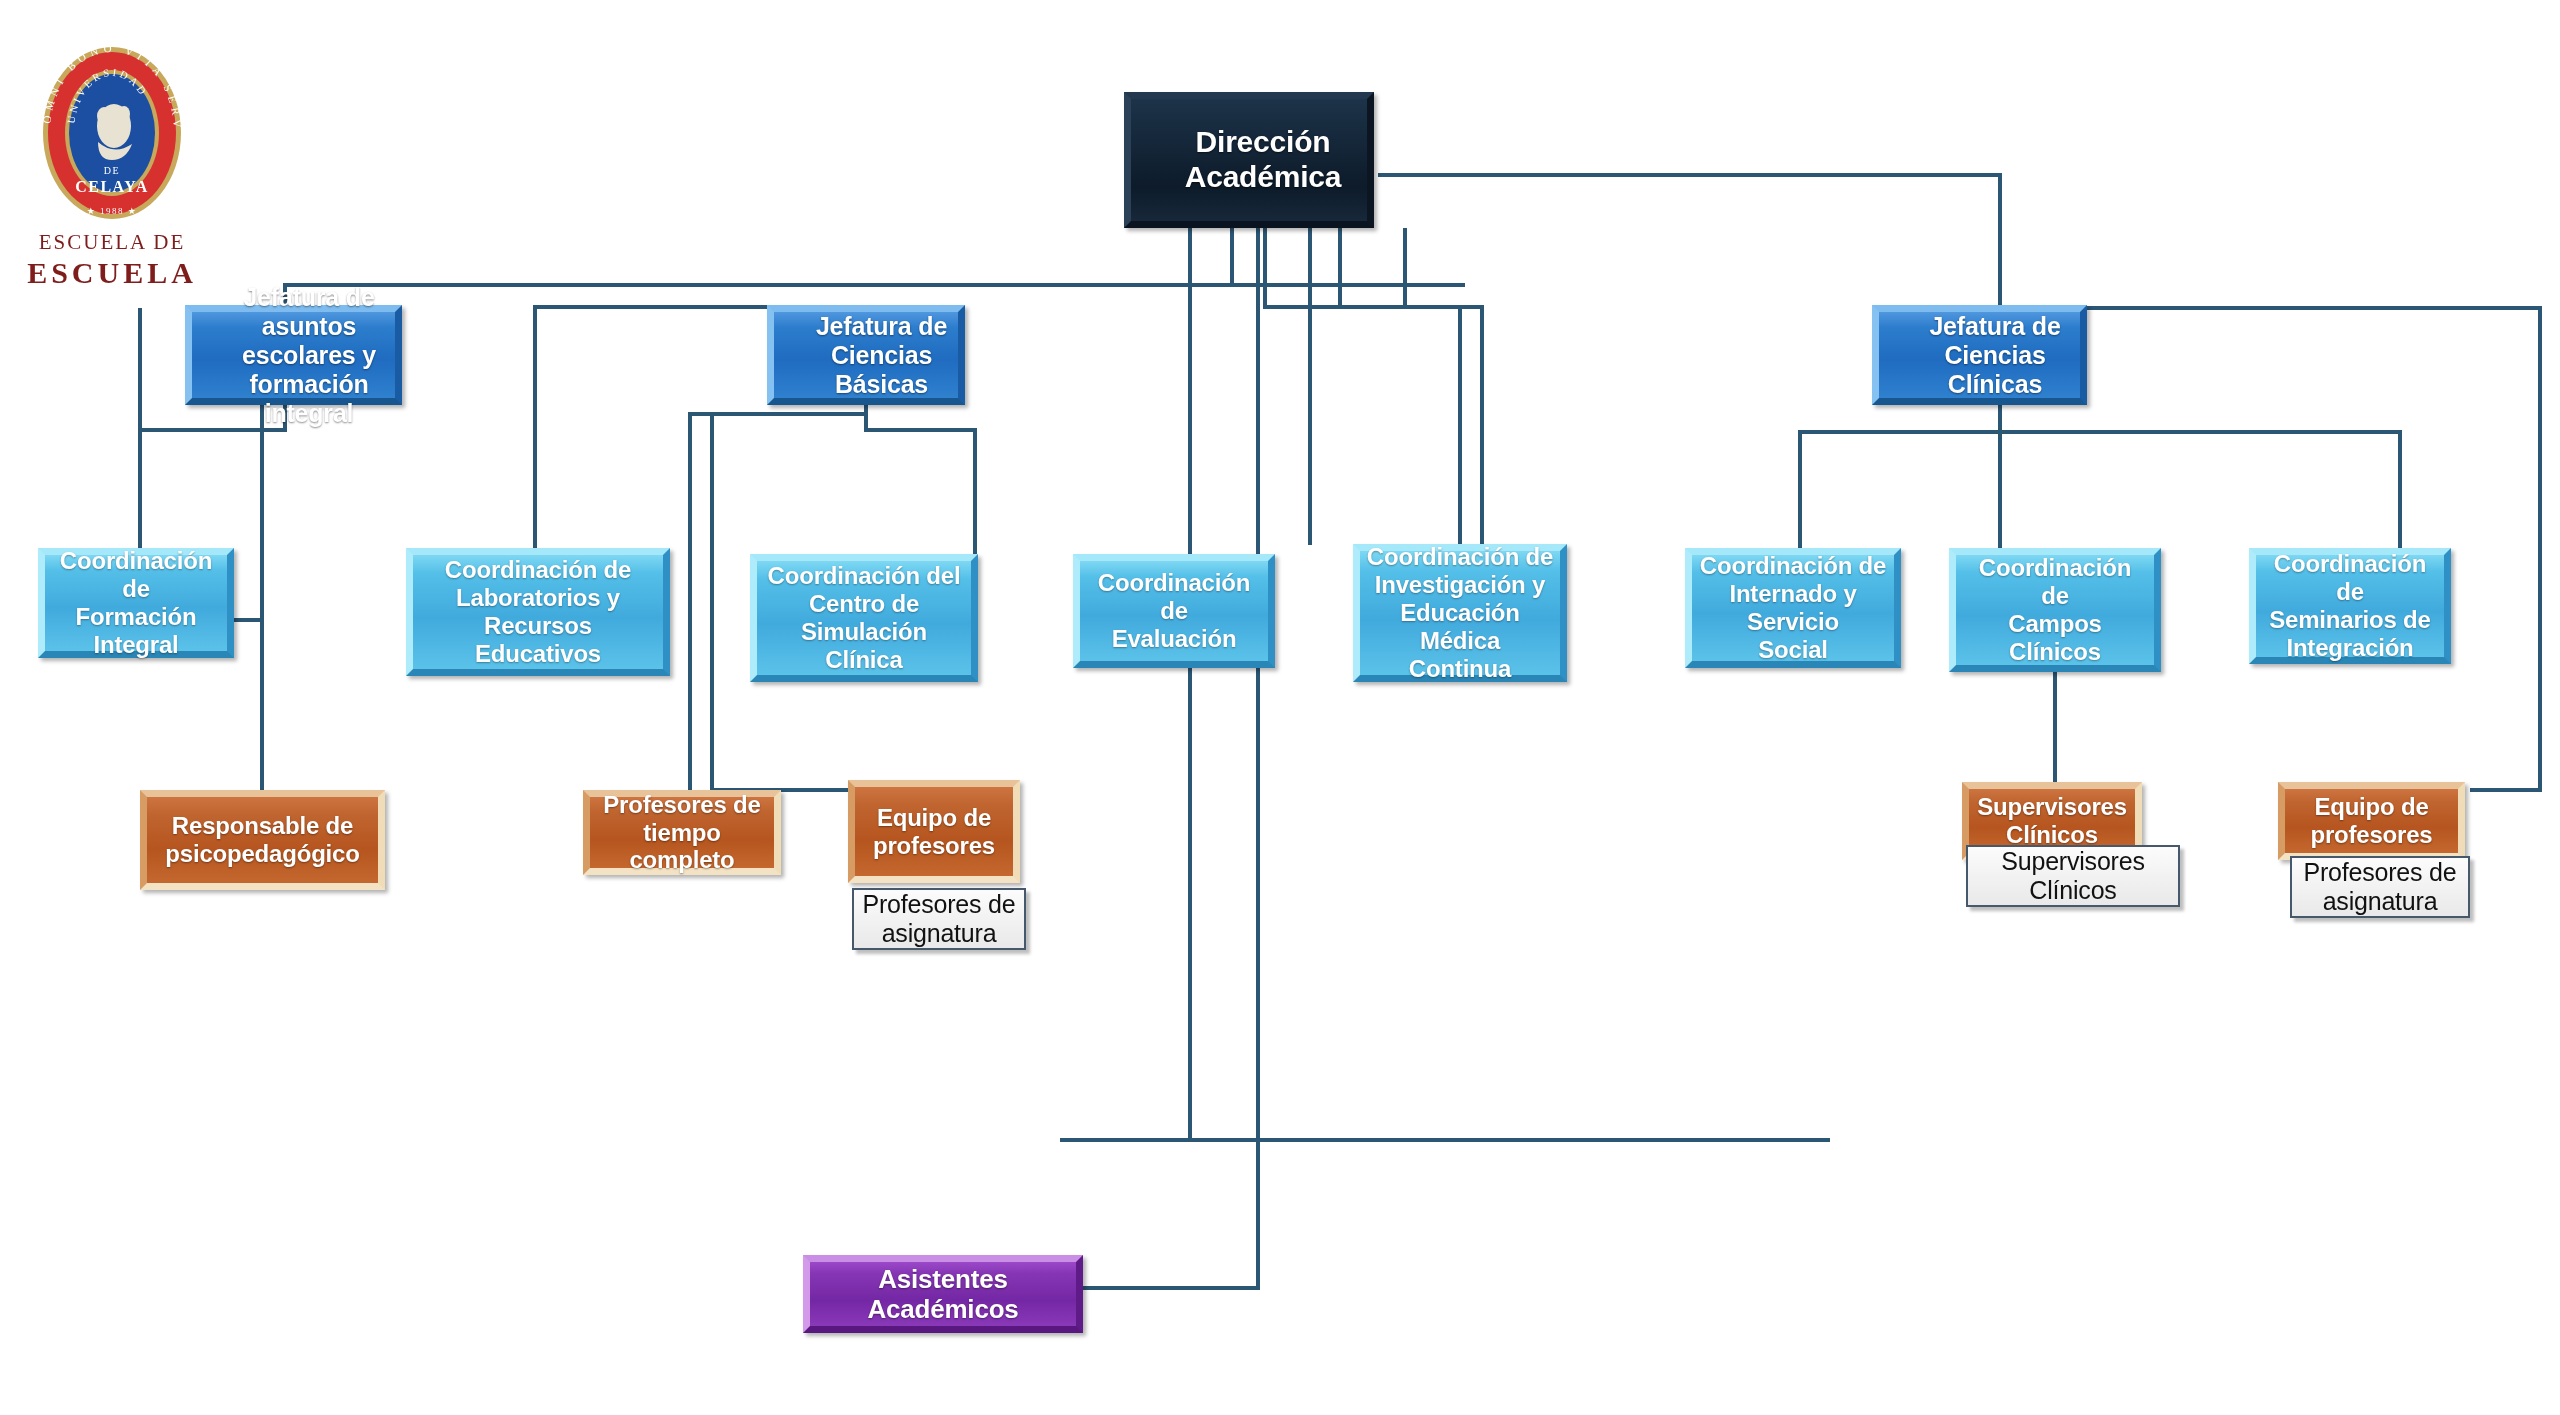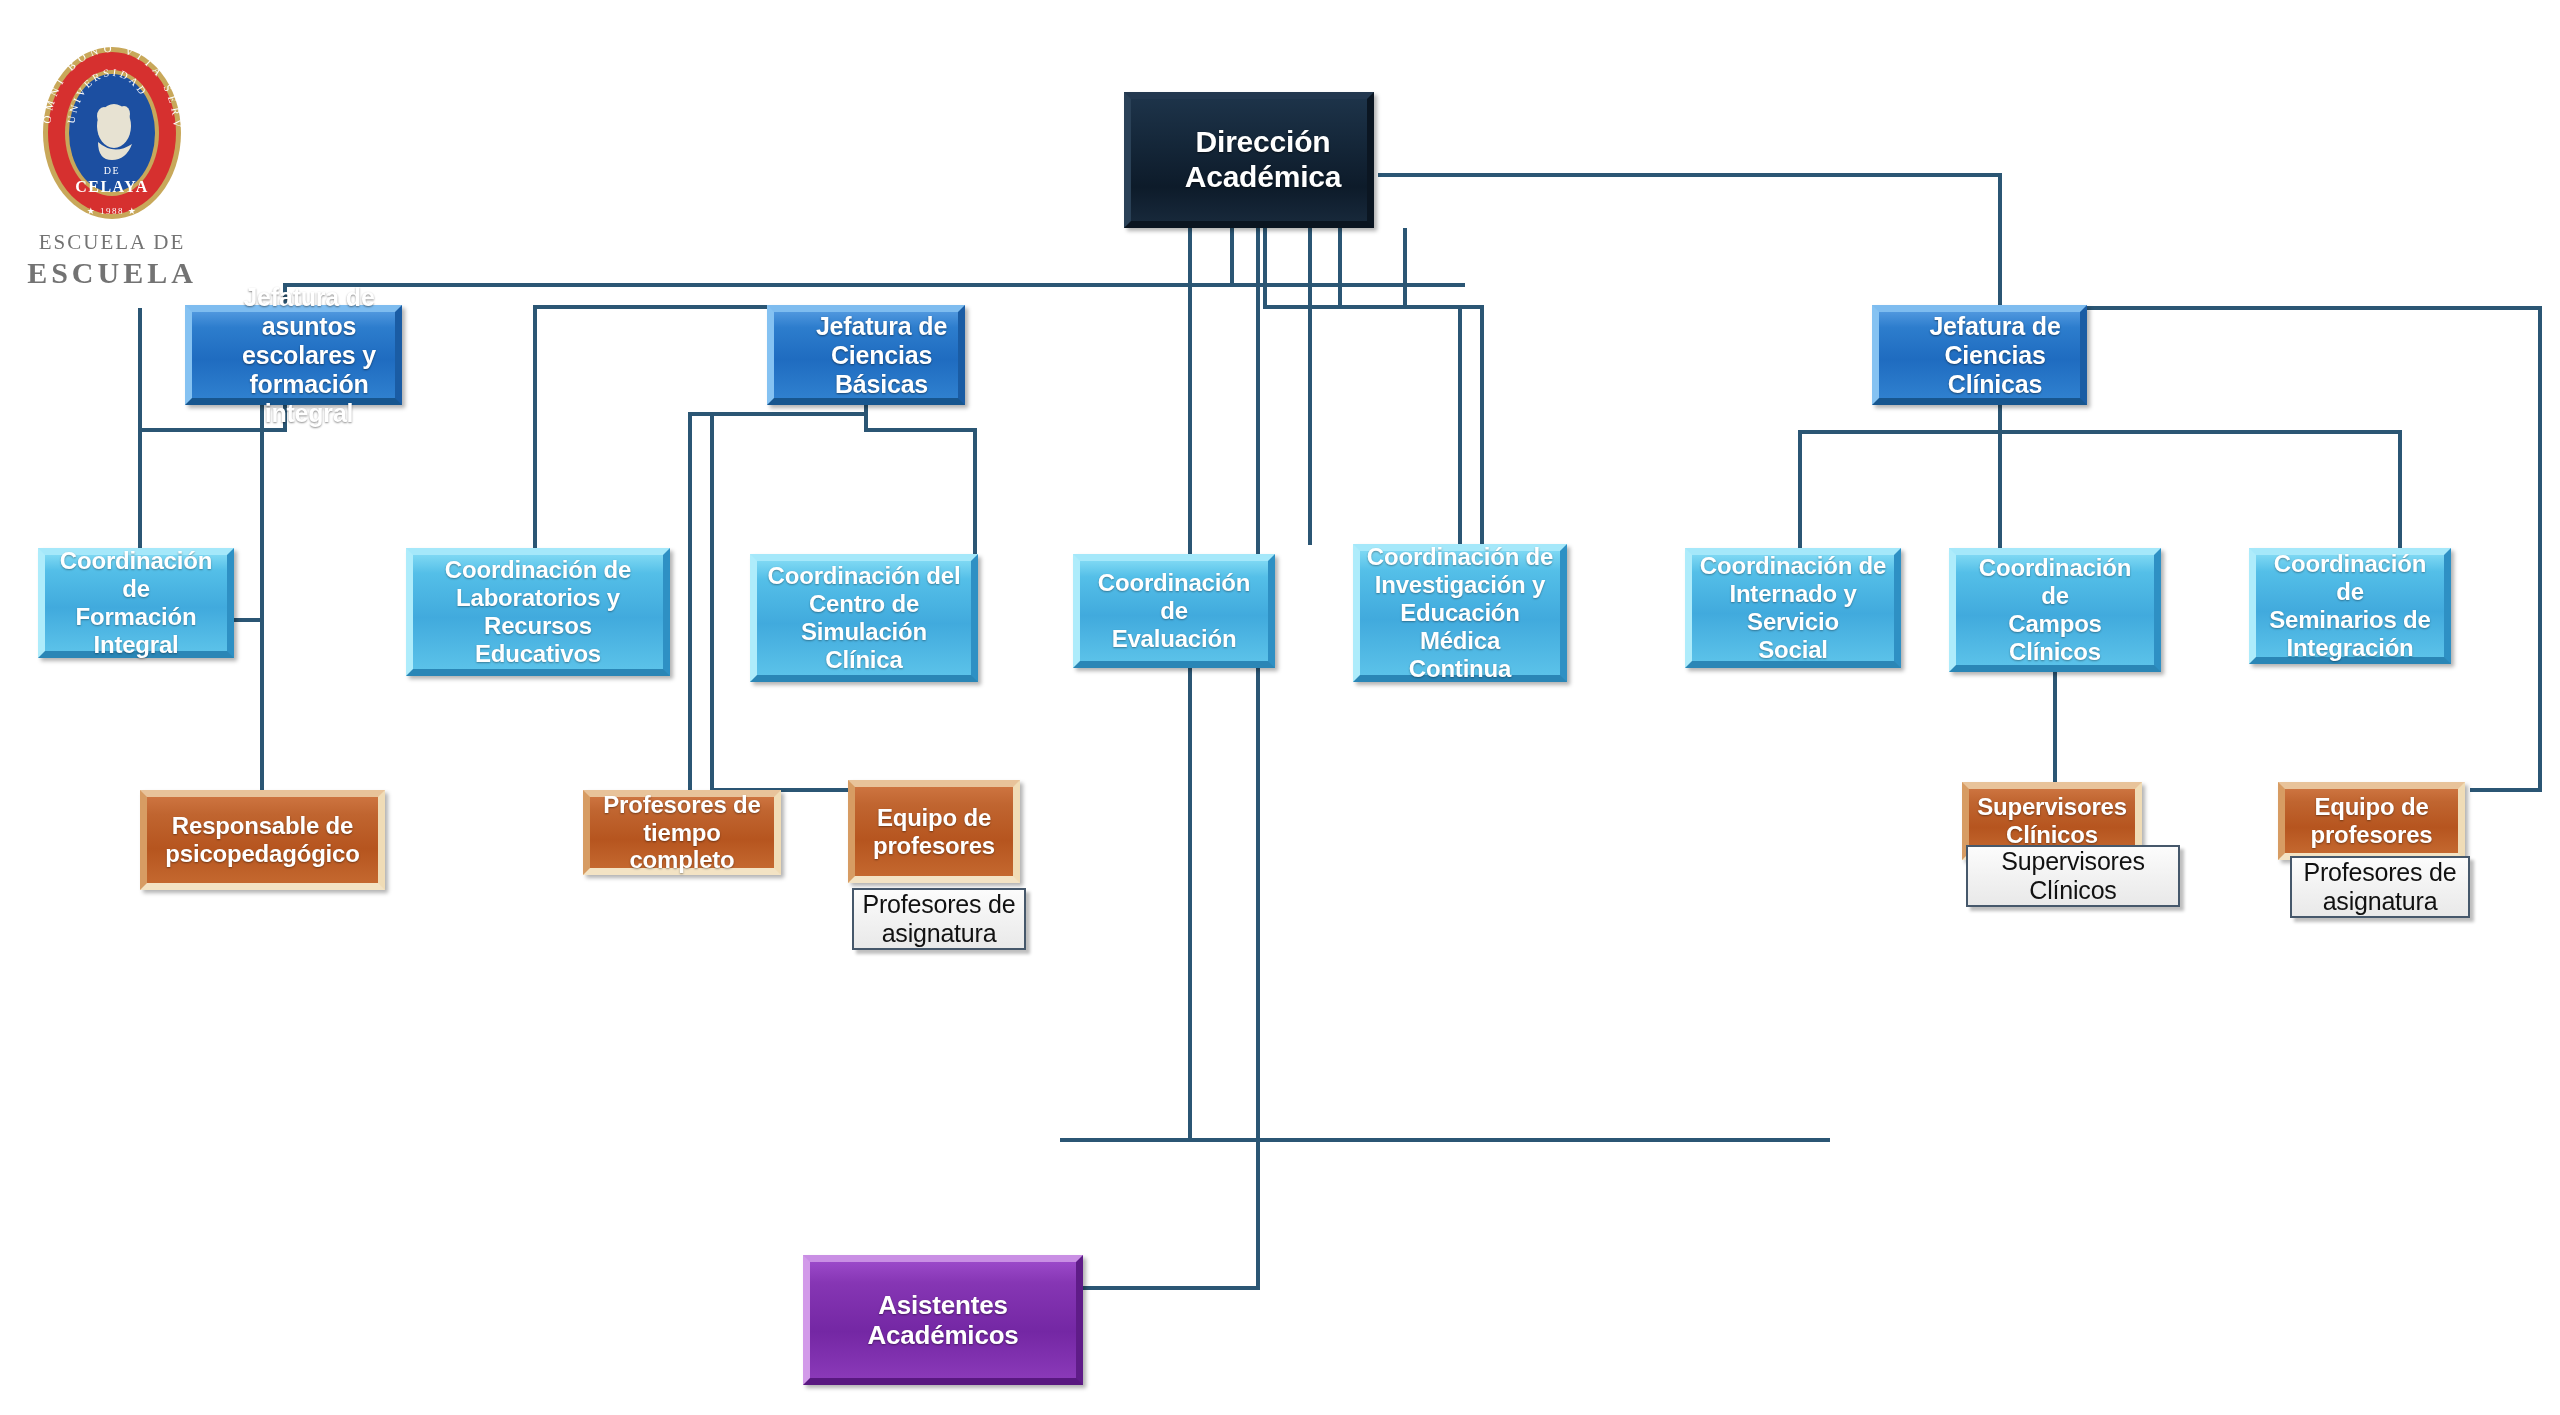--- a/index.html
+++ b/index.html
@@ -91,21 +91,21 @@
     box-shadow:4px 4px 3px rgba(0,0,0,.25);
     font-size:25px;font-weight:400;
     text-shadow:none;
     z-index:9;
   }
 
   
   #logo{position:absolute;left:22px;top:38px;width:180px;height:250px;z-index:6;}
   .seal-wrap{position:relative;width:160px;height:190px;margin:0 auto;}
   .seal-txt{
-    text-align:center;color:#737373;
+    text-align:center;color:#7f1d1d;
     font-family:"Liberation Serif","DejaVu Serif",serif;
     margin-top:2px;
   }
   .seal-txt .l1{font-size:21px;letter-spacing:2px;}
   .seal-txt .l2{font-size:30px;font-weight:700;letter-spacing:4px;margin-top:1px;}
 </style>
 </head>
 <body>
 
 <div id="stage">
@@ -248,17 +248,17 @@
 
   <div class="node bev n-or" style="left:2278px;top:782px;width:187px;height:78px;">
     <span class="txt">Equipo de<br>profesores</span>
   </div>
 
   <div class="node n-wh" style="left:2290px;top:856px;width:180px;height:62px;">
     <span class="txt">Profesores de<br>asignatura</span>
   </div>
 
 
-  <div class="node bev n-pu" style="left:803px;top:1255px;width:280px;height:130px;">
+  <div class="node bev n-pu" style="left:803px;top:1255px;width:280px;height:78px;">
     <span class="txt">Asistentes Académicos</span>
   </div>
 
 </div>
 
 </body></html>

